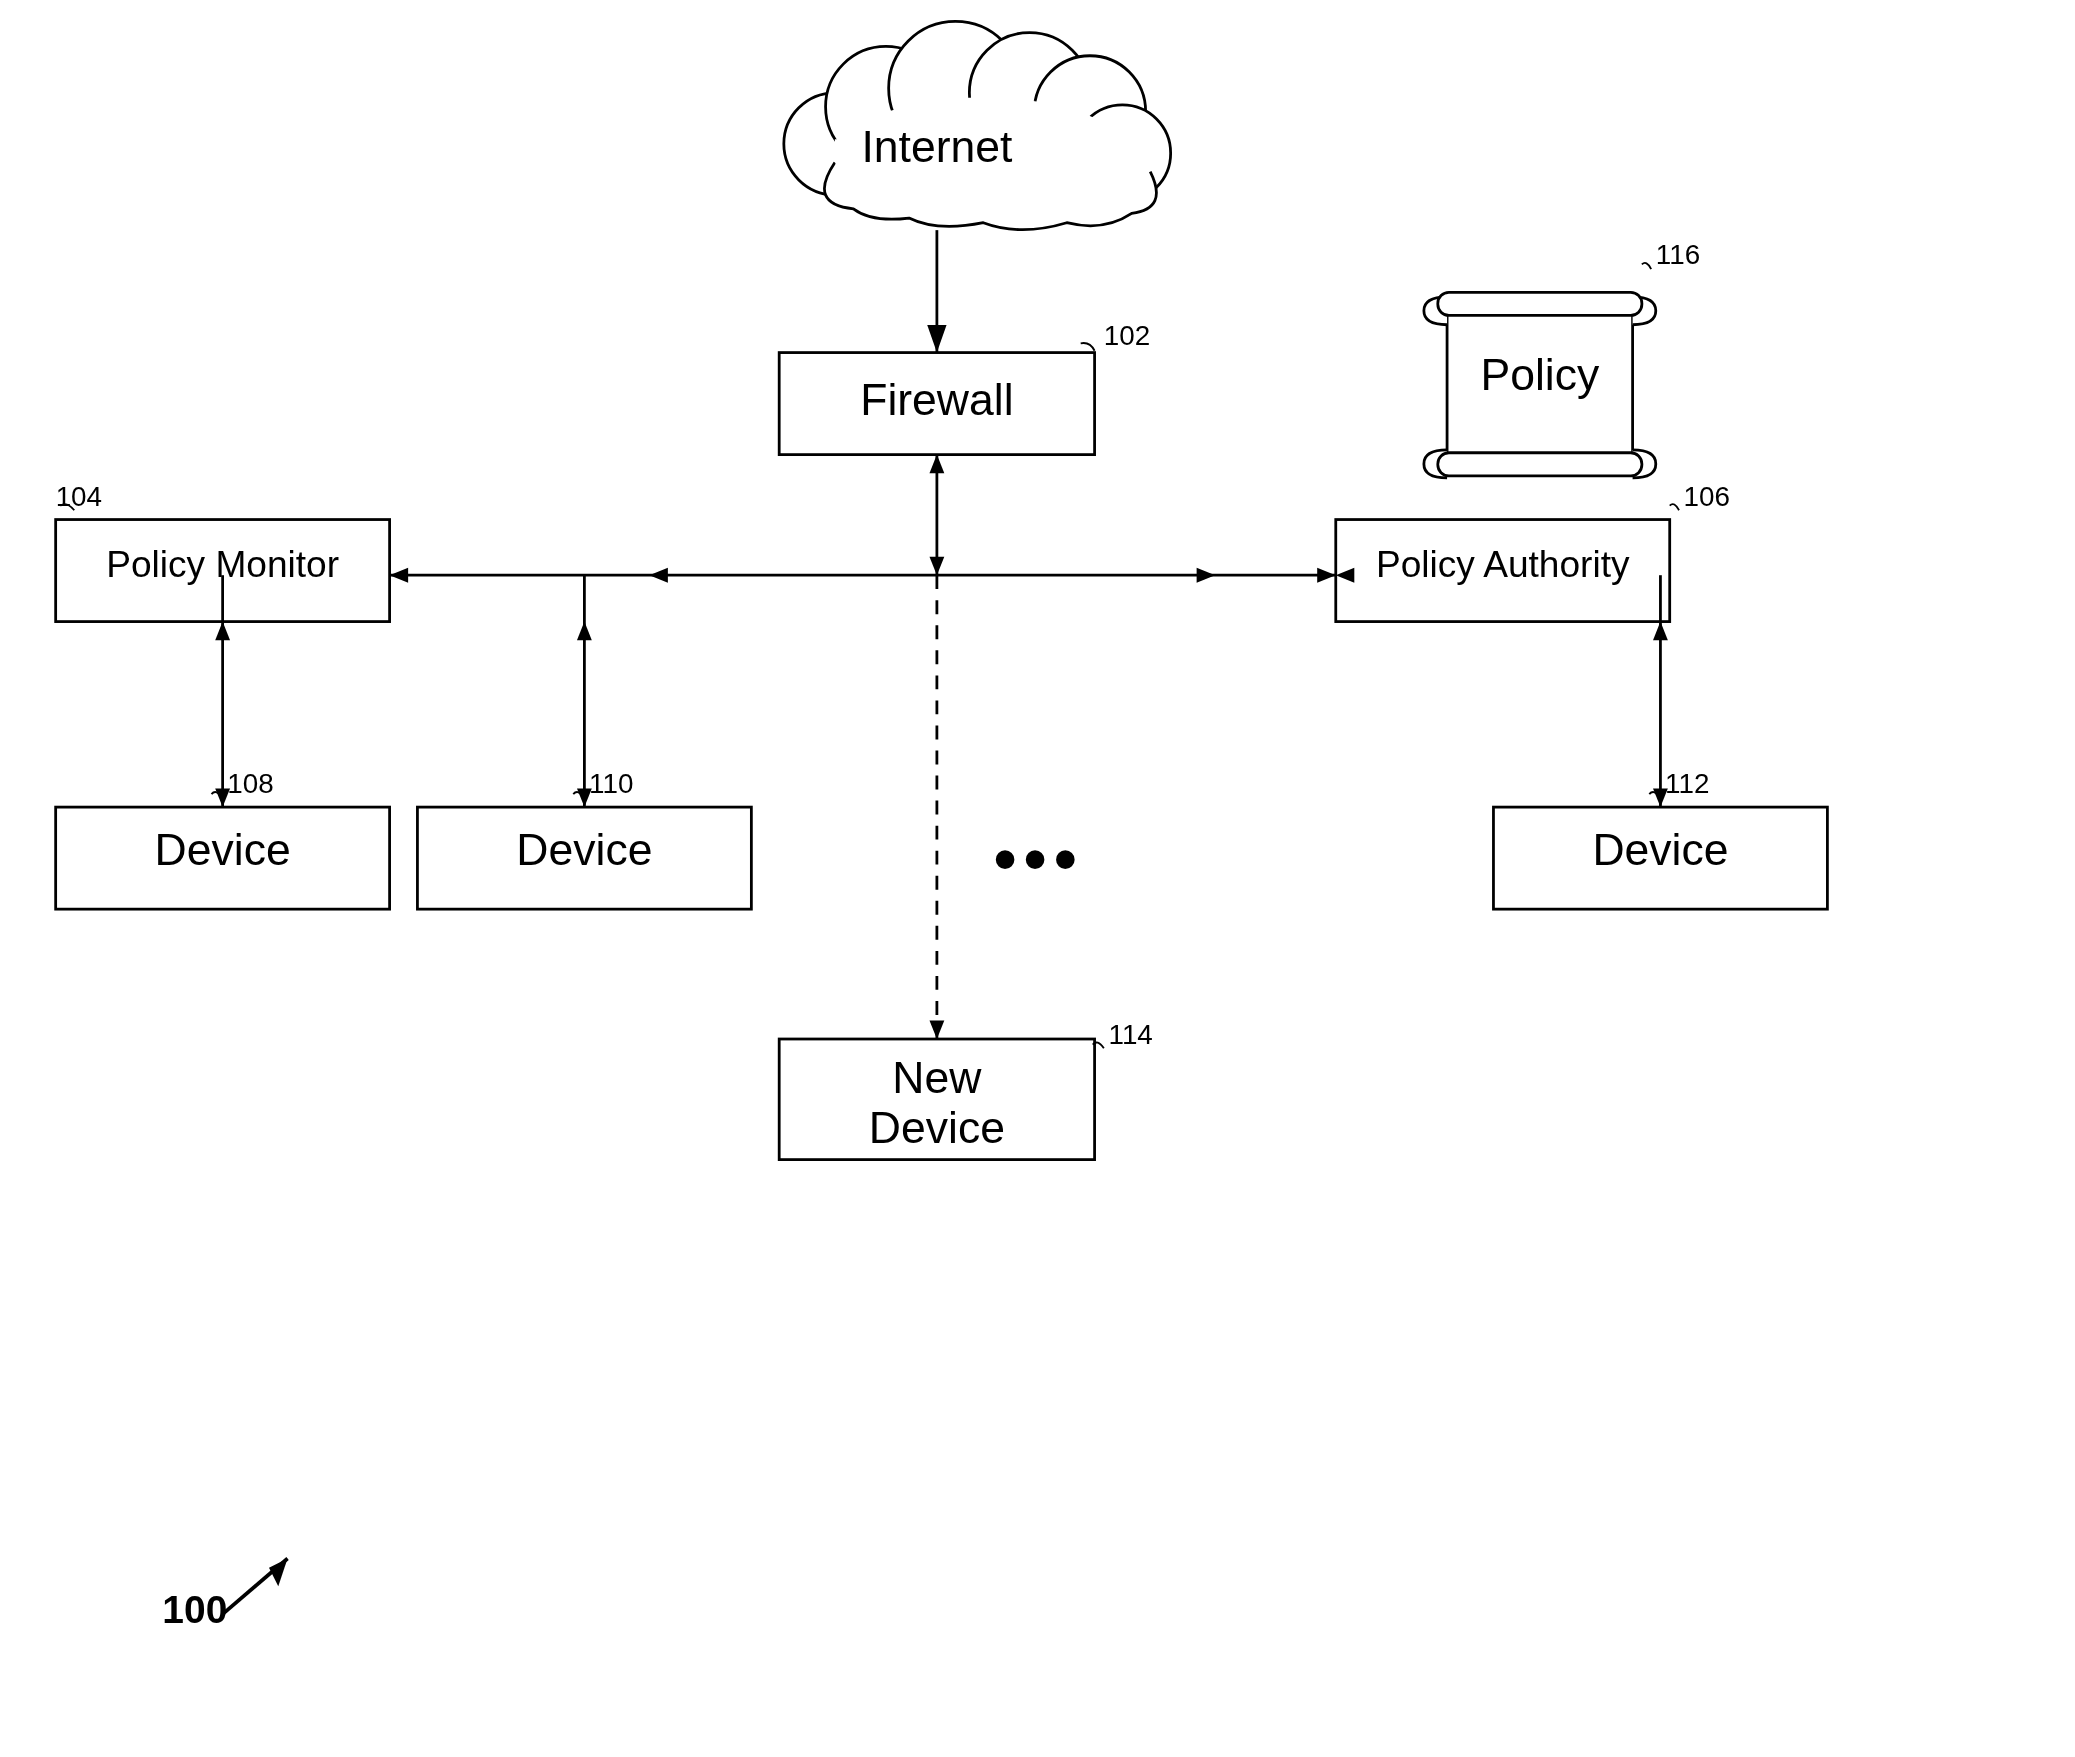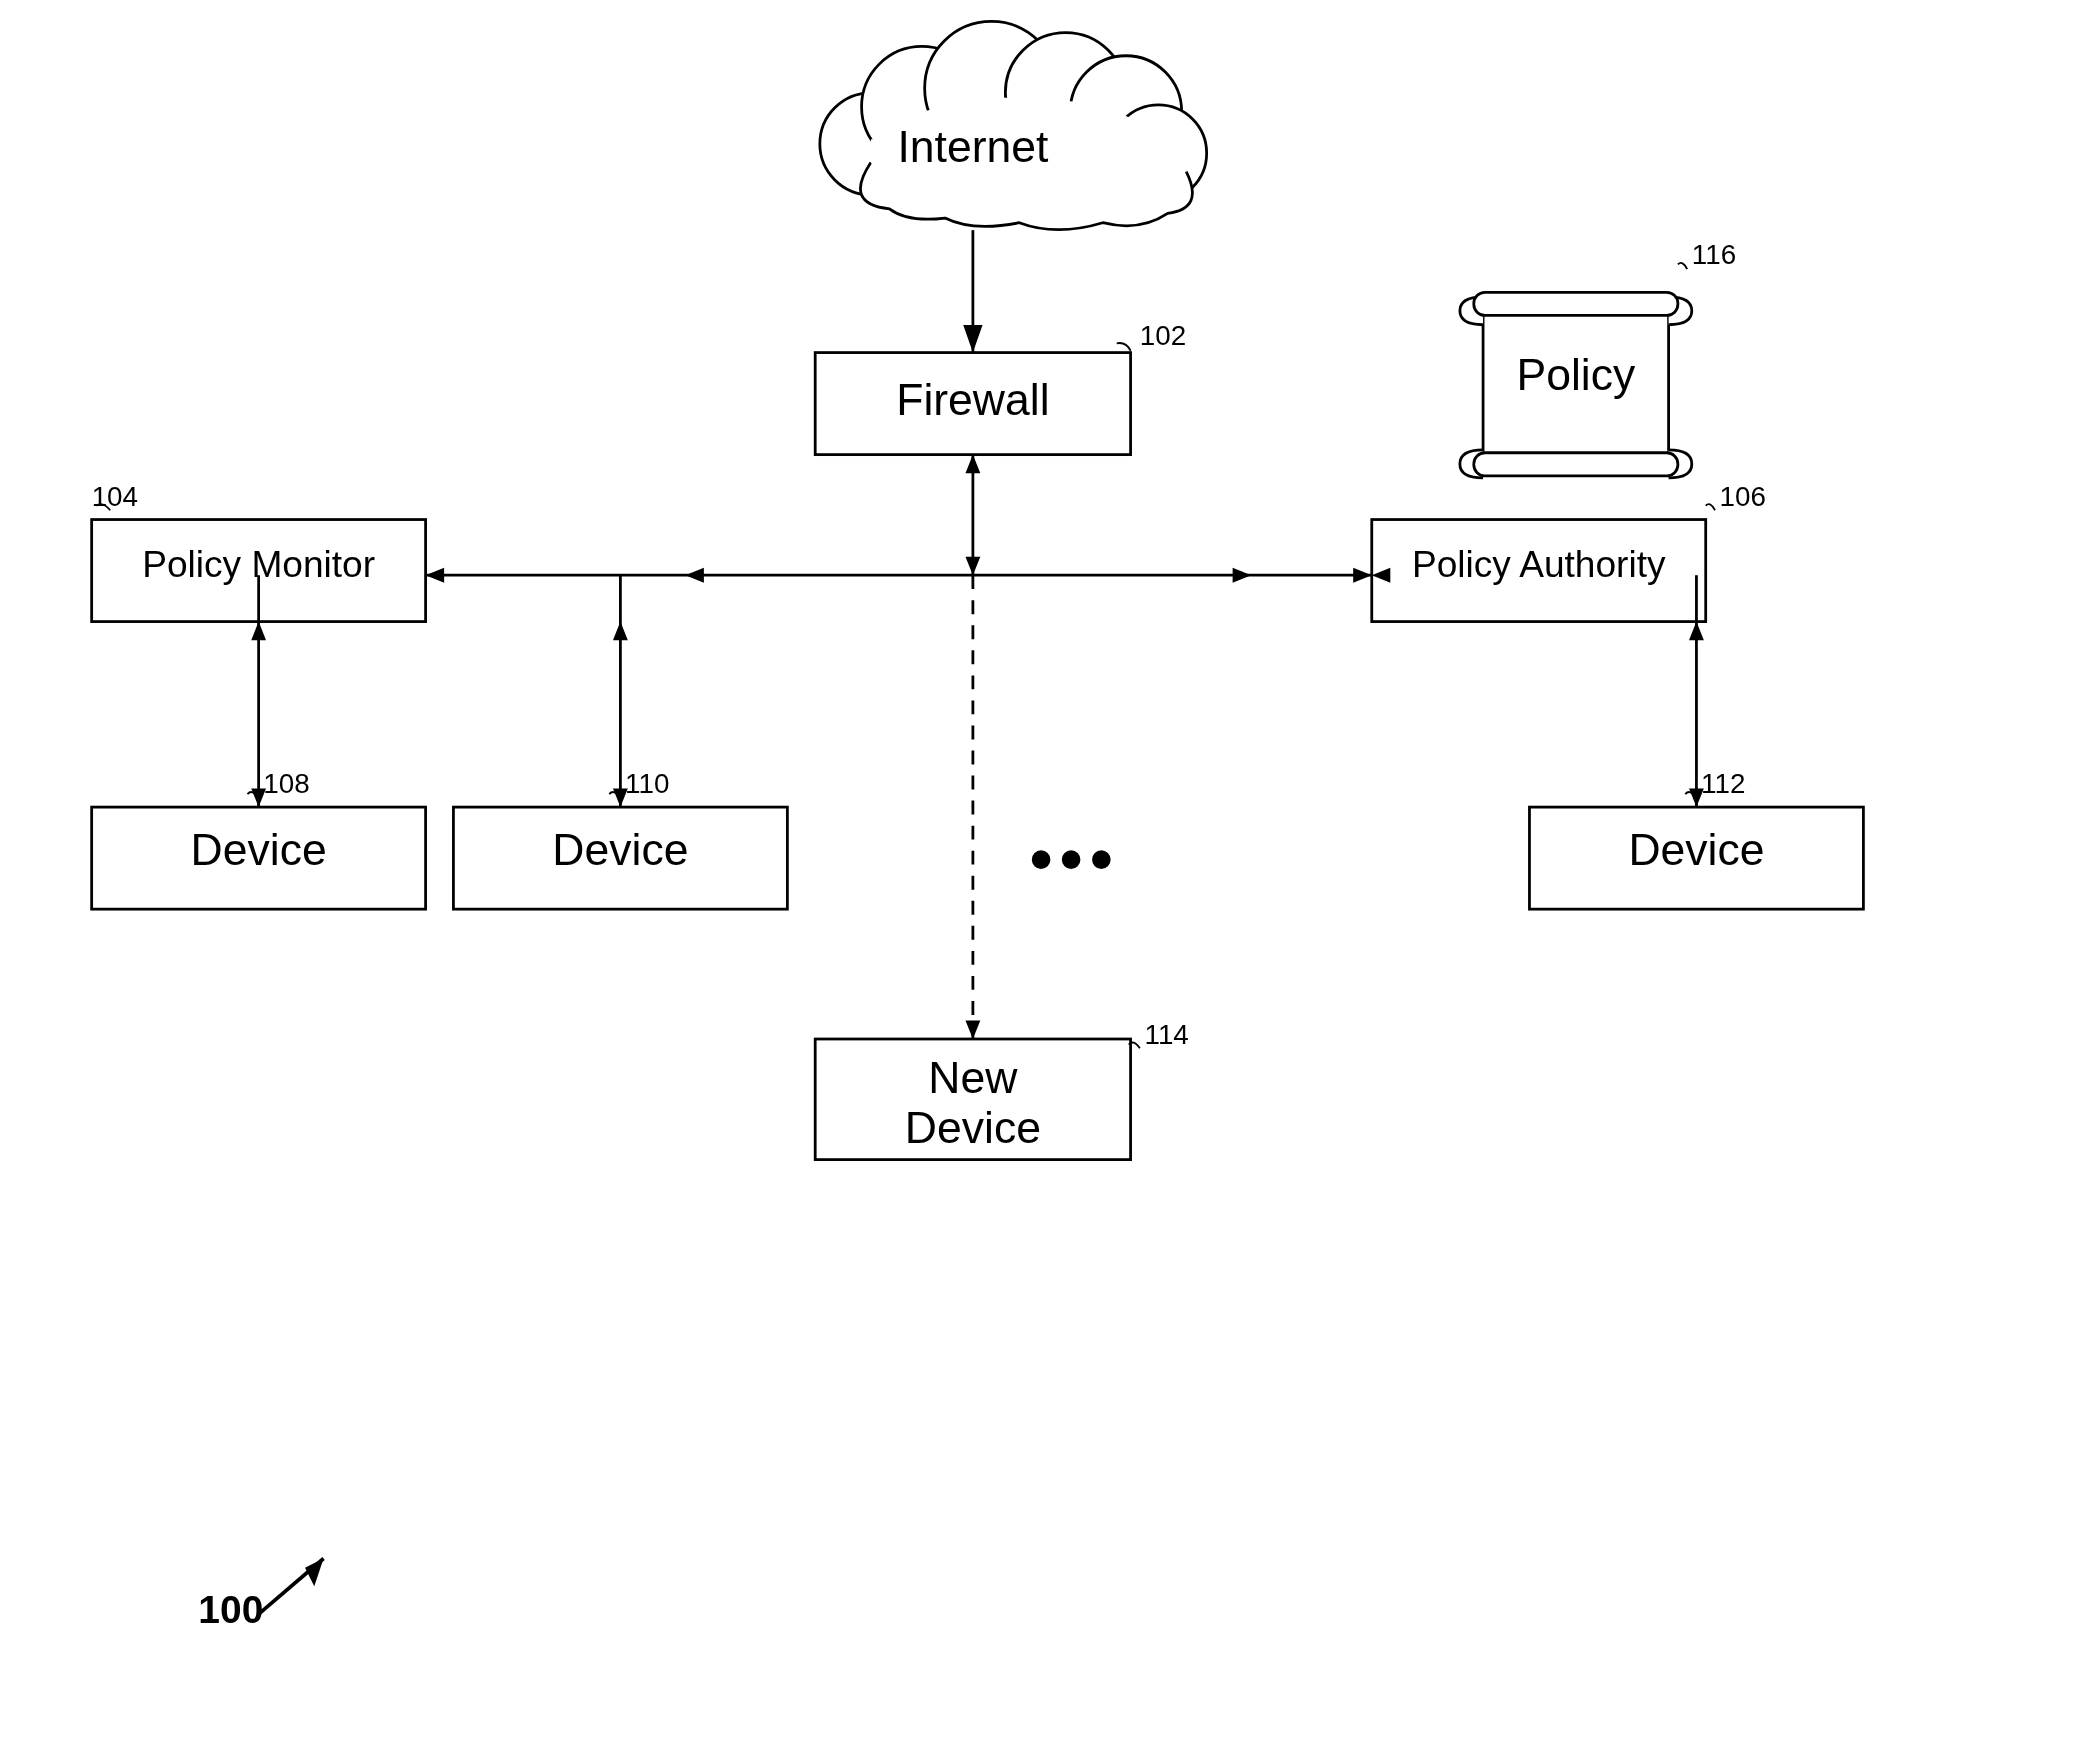--- a/index.html
+++ b/index.html
@@ -9,21 +9,20 @@
       height: 1758px;
       font-family: Arial, sans-serif;
       position: relative;
       overflow: hidden;
     }
     .diagram {
       position: absolute;
       top: 0; left: 0;
       width: 2076px;
       height: 1587px;
-      padding-left: 36px;
     }
   </style>
 </head>
 <body>
 
 <div class="diagram">
   <svg width="2076" height="1758" xmlns="http://www.w3.org/2000/svg" viewBox="0 0 2238 1895">
 
     <g>
 

